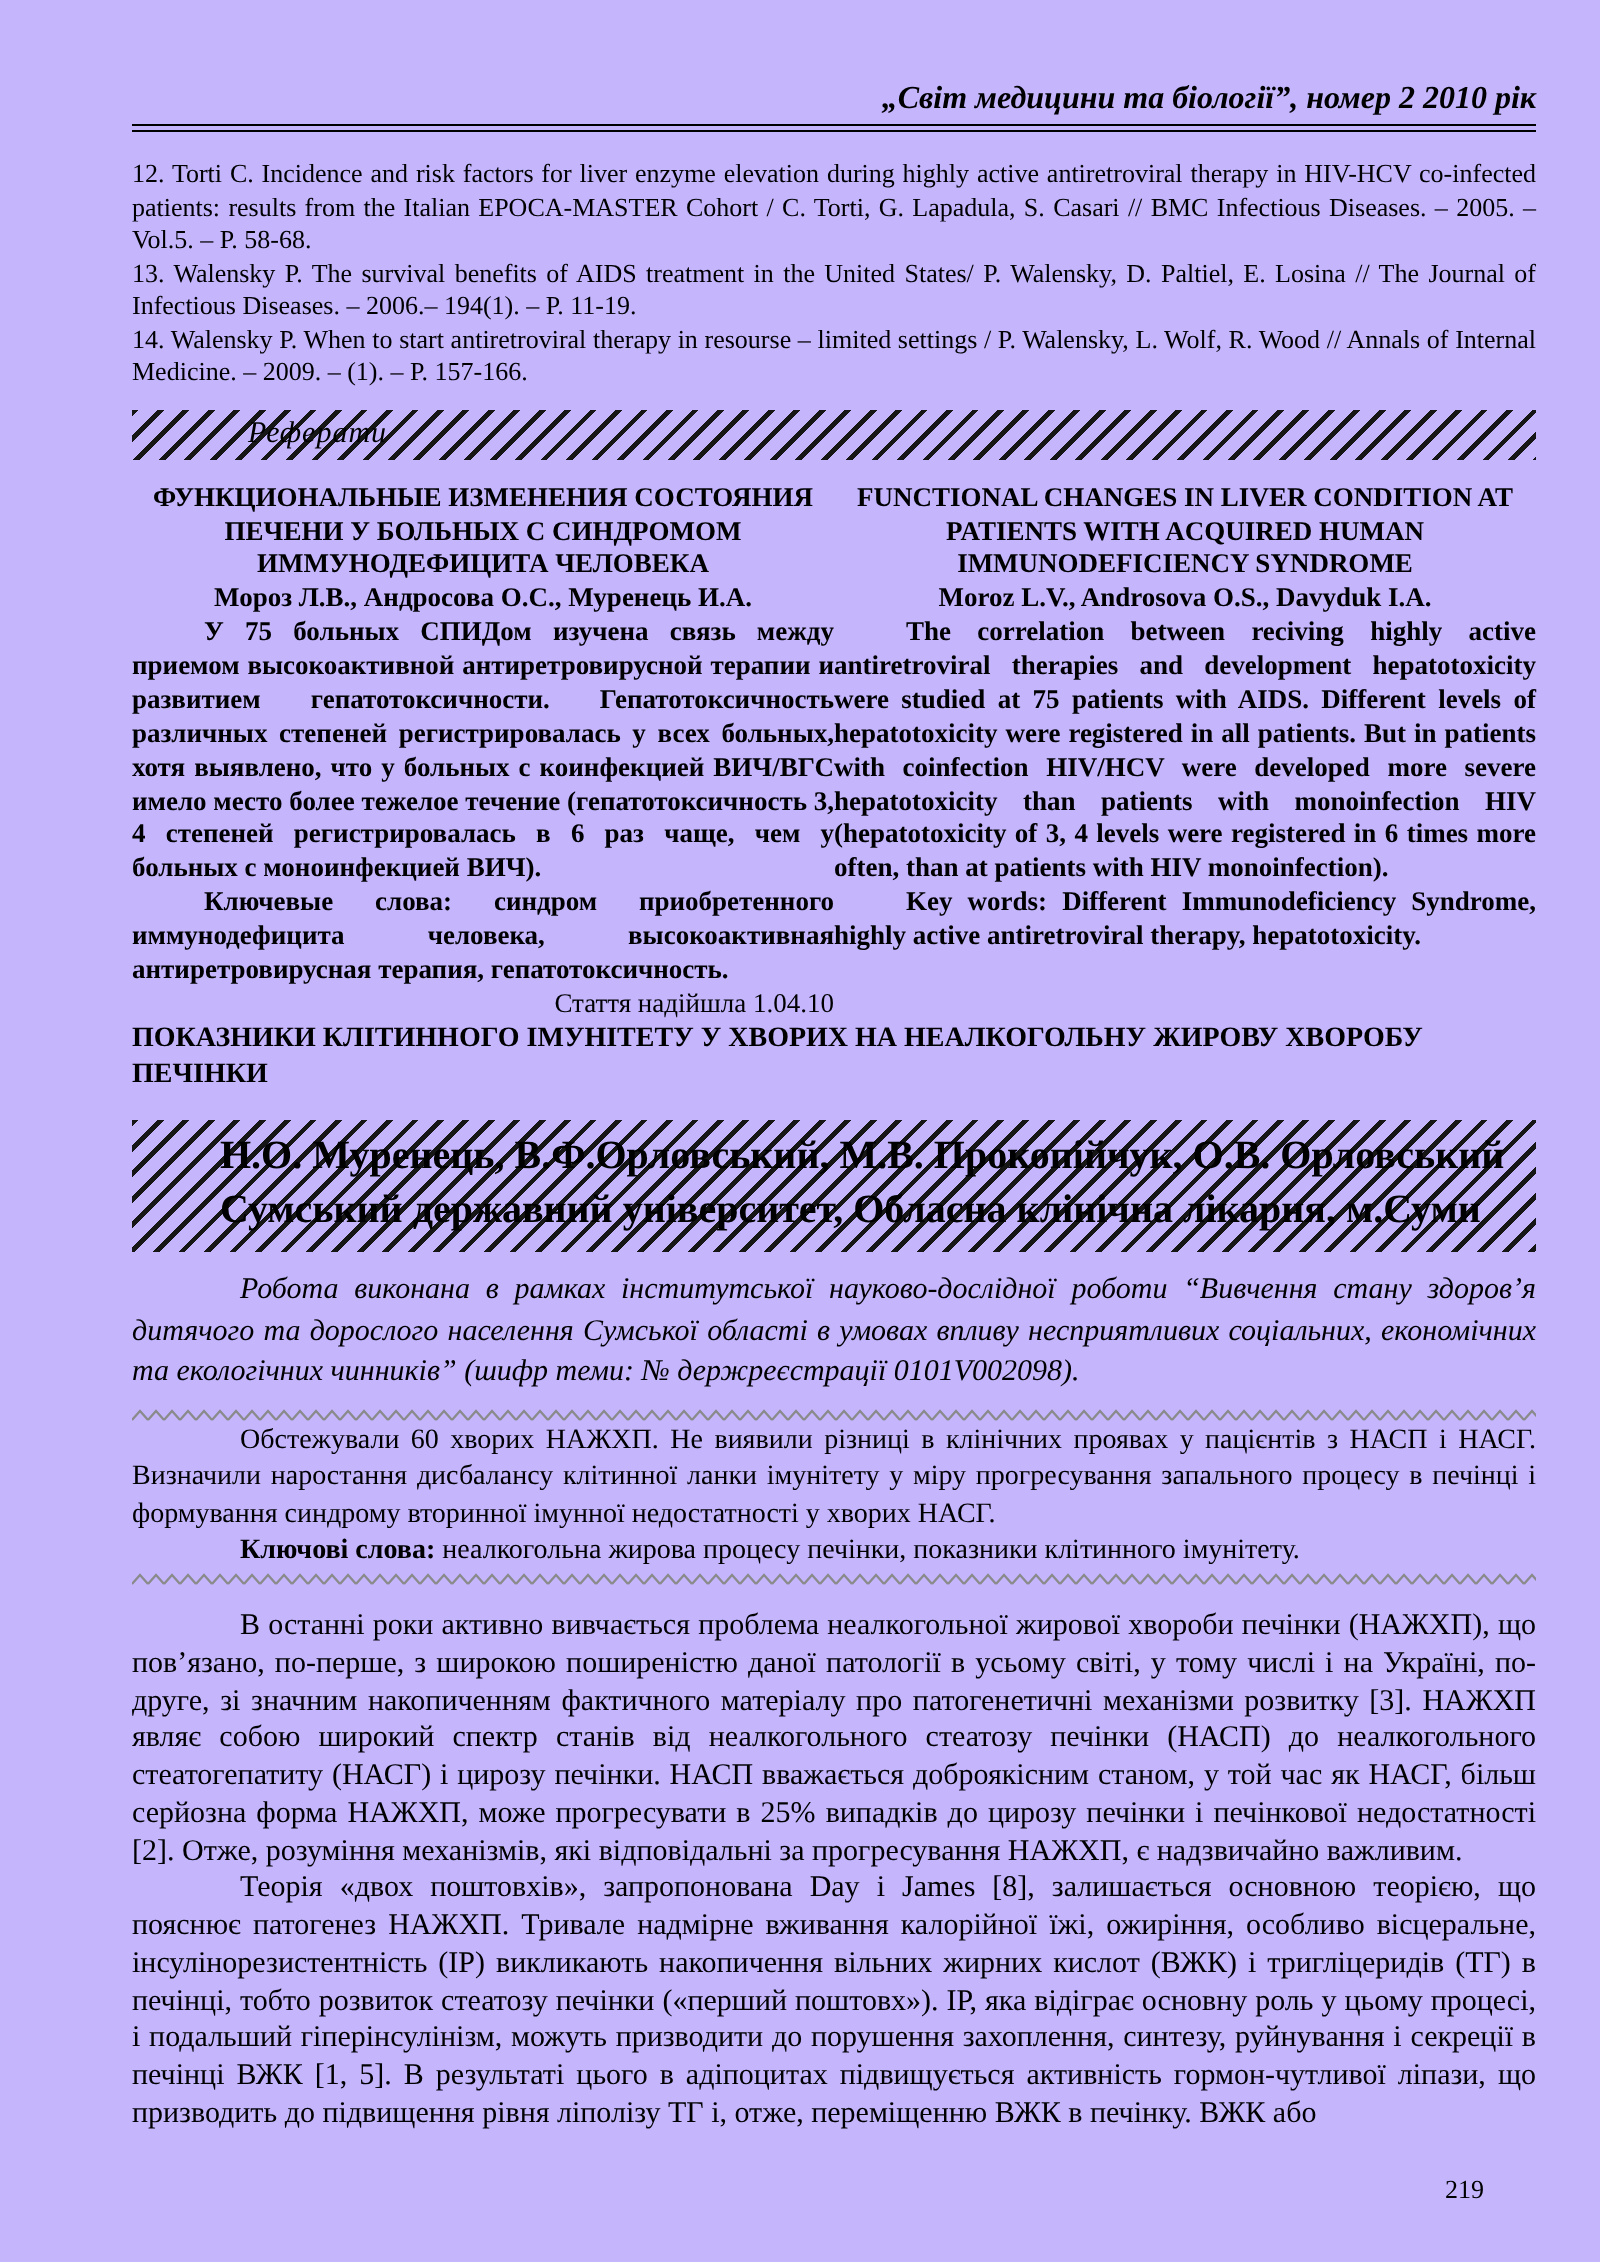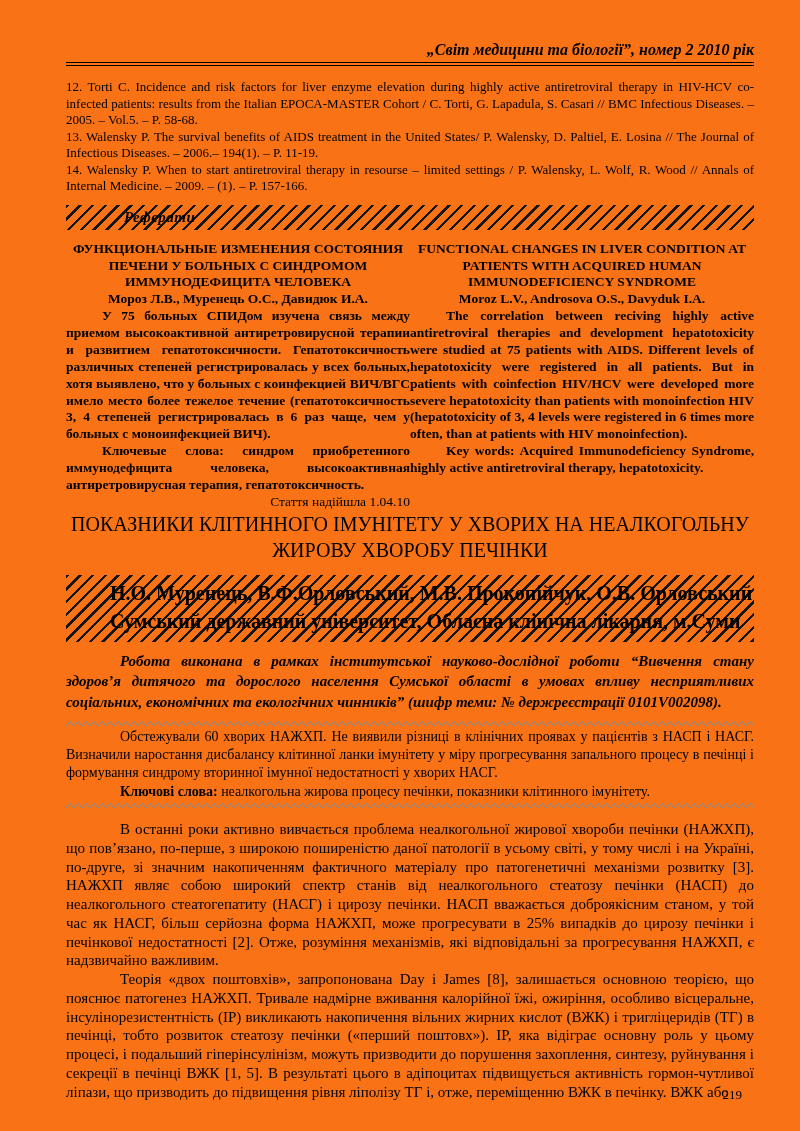--- a/index.html
+++ b/index.html
@@ -1,49 +1,49 @@
 <!DOCTYPE html>
 <html><head>
 <meta charset="utf-8">
 <style>
   html,body { margin:0; padding:0; background:#d9d9d9; }
   .page {
     position:relative;
     width:800px; height:1131px;
     margin:0 auto;
-    background:#f97316;
+    background:#c4b5fd;
     box-sizing:border-box;
-    padding:40px 46px 0 66px;
+    padding:40px 32px 0 66px;
     font-family:"Liberation Serif","DejaVu Serif",serif;
     color:#000;
     box-shadow:2px 2px 8px rgba(0,0,0,.4);
     overflow:hidden;
   }
   
   .journal-title{ text-align:right; font-weight:bold; font-style:italic; font-size:16px; line-height:1.2; padding-bottom:3px; }
   .header-rule{ height:2px; border-top:1px solid #000; border-bottom:1.6px solid #000; margin-bottom:13px; }
   
   .references p{ margin:0; font-size:13px; line-height:1.27; text-align:justify; }
   
   .hatch{ background-image:repeating-linear-gradient(135deg,#161616 0px,#161616 2.4px,rgba(0,0,0,0) 2.4px,rgba(0,0,0,0) 9px); }
   .referats-band{ height:25px; margin:10px 0 11px; display:flex; align-items:center; }
-  .referats-band .lbl{ font-style:italic; font-weight:bold; font-size:15px; margin-left:58px; letter-spacing:.5px; }
+  .referats-band .lbl{ font-style:italic; font-weight:normal; font-size:15px; margin-left:58px; letter-spacing:.5px; }
   
   .cols{ display:flex; margin-bottom:0; }
   .col{ flex:1; font-size:13.5px; line-height:1.25; }
   .col .abs-title{ font-weight:bold; text-align:center; margin:0; font-size:13.5px; }
   .col .abs-authors{ font-weight:bold; text-align:center; margin:0; }
   .col p.abs{ margin:0; text-align:justify; text-indent:36px;font-weight:bold; }
   .col .received{ text-align:right; margin:0; }
   
   .udc{ font-weight:bold; font-size:13.5px; margin:36px 0 15px 4px; }
-  .article-title{ font-weight:normal; font-size:20px; line-height:1.32; text-align:center; margin:0 0 12px; }
+  .article-title{ font-weight:bold; font-size:14px; line-height:1.32; margin:0 0 12px; }
   .authors-band{ padding:5px 0 6px 44px; margin-bottom:9px; }
   .authors-band div{ font-weight:bold; font-size:20px; line-height:1.38; }
-  .work-note{ font-style:italic; font-size:15px; line-height:1.38; text-align:justify; text-indent:54px; margin:0 0 7px;font-weight:bold; }
+  .work-note{ font-style:italic; font-size:15px; line-height:1.38; text-align:justify; text-indent:54px; margin:0 0 7px; }
   .zigzag{ display:block; width:100%; height:7px; }
   .ukr-abstract{ margin:1px 0; font-size:14px; line-height:1.31; }
   .ukr-abstract p{ margin:0; text-align:justify; text-indent:54px; }
   .body-text{ margin-top:11px; font-size:15px; line-height:1.25; }
   .body-text p{ margin:0; text-align:justify; text-indent:54px; }
   .page-number{ position:absolute; right:58px; bottom:28px; font-size:13px; }
 </style>
 </head>
 <body>
 
@@ -58,30 +58,30 @@
     <p>14.  Walensky P. When to start antiretroviral therapy in resourse – limited settings / P. Walensky, L. Wolf, R. Wood // Annals of Internal Medicine. – 2009. – (1). – P. 157-166.</p>
   </div>
 
   <div class="referats-band hatch">
     <span class="lbl">Реферати</span>
   </div>
 
   <div class="cols">
     <div class="col">
       <p class="abs-title">ФУНКЦИОНАЛЬНЫЕ ИЗМЕНЕНИЯ СОСТОЯНИЯ ПЕЧЕНИ У БОЛЬНЫХ С СИНДРОМОМ ИММУНОДЕФИЦИТА ЧЕЛОВЕКА</p>
-      <p class="abs-authors">Мороз Л.В., Муренець О.С., Давидюк И.А.</p>
+      <p class="abs-authors">Мороз Л.В., Андросова О.С., Муренець И.А.</p>
       <p class="abs">У 75 больных СПИДом изучена связь между приемом высокоактивной антиретровирусной терапии и развитием гепатотоксичности. Гепатотоксичность различных степеней регистрировалась у всех больных, хотя выявлено, что у больных с коинфекцией ВИЧ/ВГС имело место более тежелое течение (гепатотоксичность 3, 4 степеней регистрировалась в 6 раз чаще, чем у больных с моноинфекцией ВИЧ).</p>
       <p class="abs"><b>Ключевые слова:</b><span> синдром приобретенного иммунодефицита человека, высокоактивная антиретровирусная терапия, гепатотоксичность.</span></p>
       <p class="received">Стаття надійшла 1.04.10</p>
     </div>
     <div class="col">
       <p class="abs-title">FUNCTIONAL CHANGES IN LIVER CONDITION AT PATIENTS WITH ACQUIRED HUMAN IMMUNODEFICIENCY SYNDROME</p>
       <p class="abs-authors">Moroz L.V., Androsova O.S., Davyduk I.A.</p>
       <p class="abs">The correlation between reciving highly active antiretroviral therapies and development hepatotoxicity were studied at 75 patients with AIDS. Different levels of hepatotoxicity were registered in all patients. But in patients with coinfection HIV/HCV were developed more severe hepatotoxicity than patients with monoinfection HIV (hepatotoxicity of 3, 4 levels were registered in 6 times more often, than at patients with HIV monoinfection).</p>
-      <p class="abs"><b>Key words:</b><span> Acquired Immunodeficiency Syndrome, highly active antiretroviral therapy, hepatotoxicity.</span></p>
+      <p class="abs"><b>Key words:</b><span> Different Immunodeficiency Syndrome, highly active antiretroviral therapy, hepatotoxicity.</span></p>
     </div>
   </div>
 
 
   <div class="article-title">ПОКАЗНИКИ КЛІТИННОГО ІМУНІТЕТУ У ХВОРИХ НА НЕАЛКОГОЛЬНУ ЖИРОВУ ХВОРОБУ ПЕЧІНКИ</div>
 
   <div class="authors-band hatch">
     <div>Н.О. Муренець, В.Ф.Орловський, М.В. Прокопійчук, О.В. Орловський</div>
     <div>Сумський державний університет, Обласна клінічна лікарня, м.Суми</div>
   </div>

